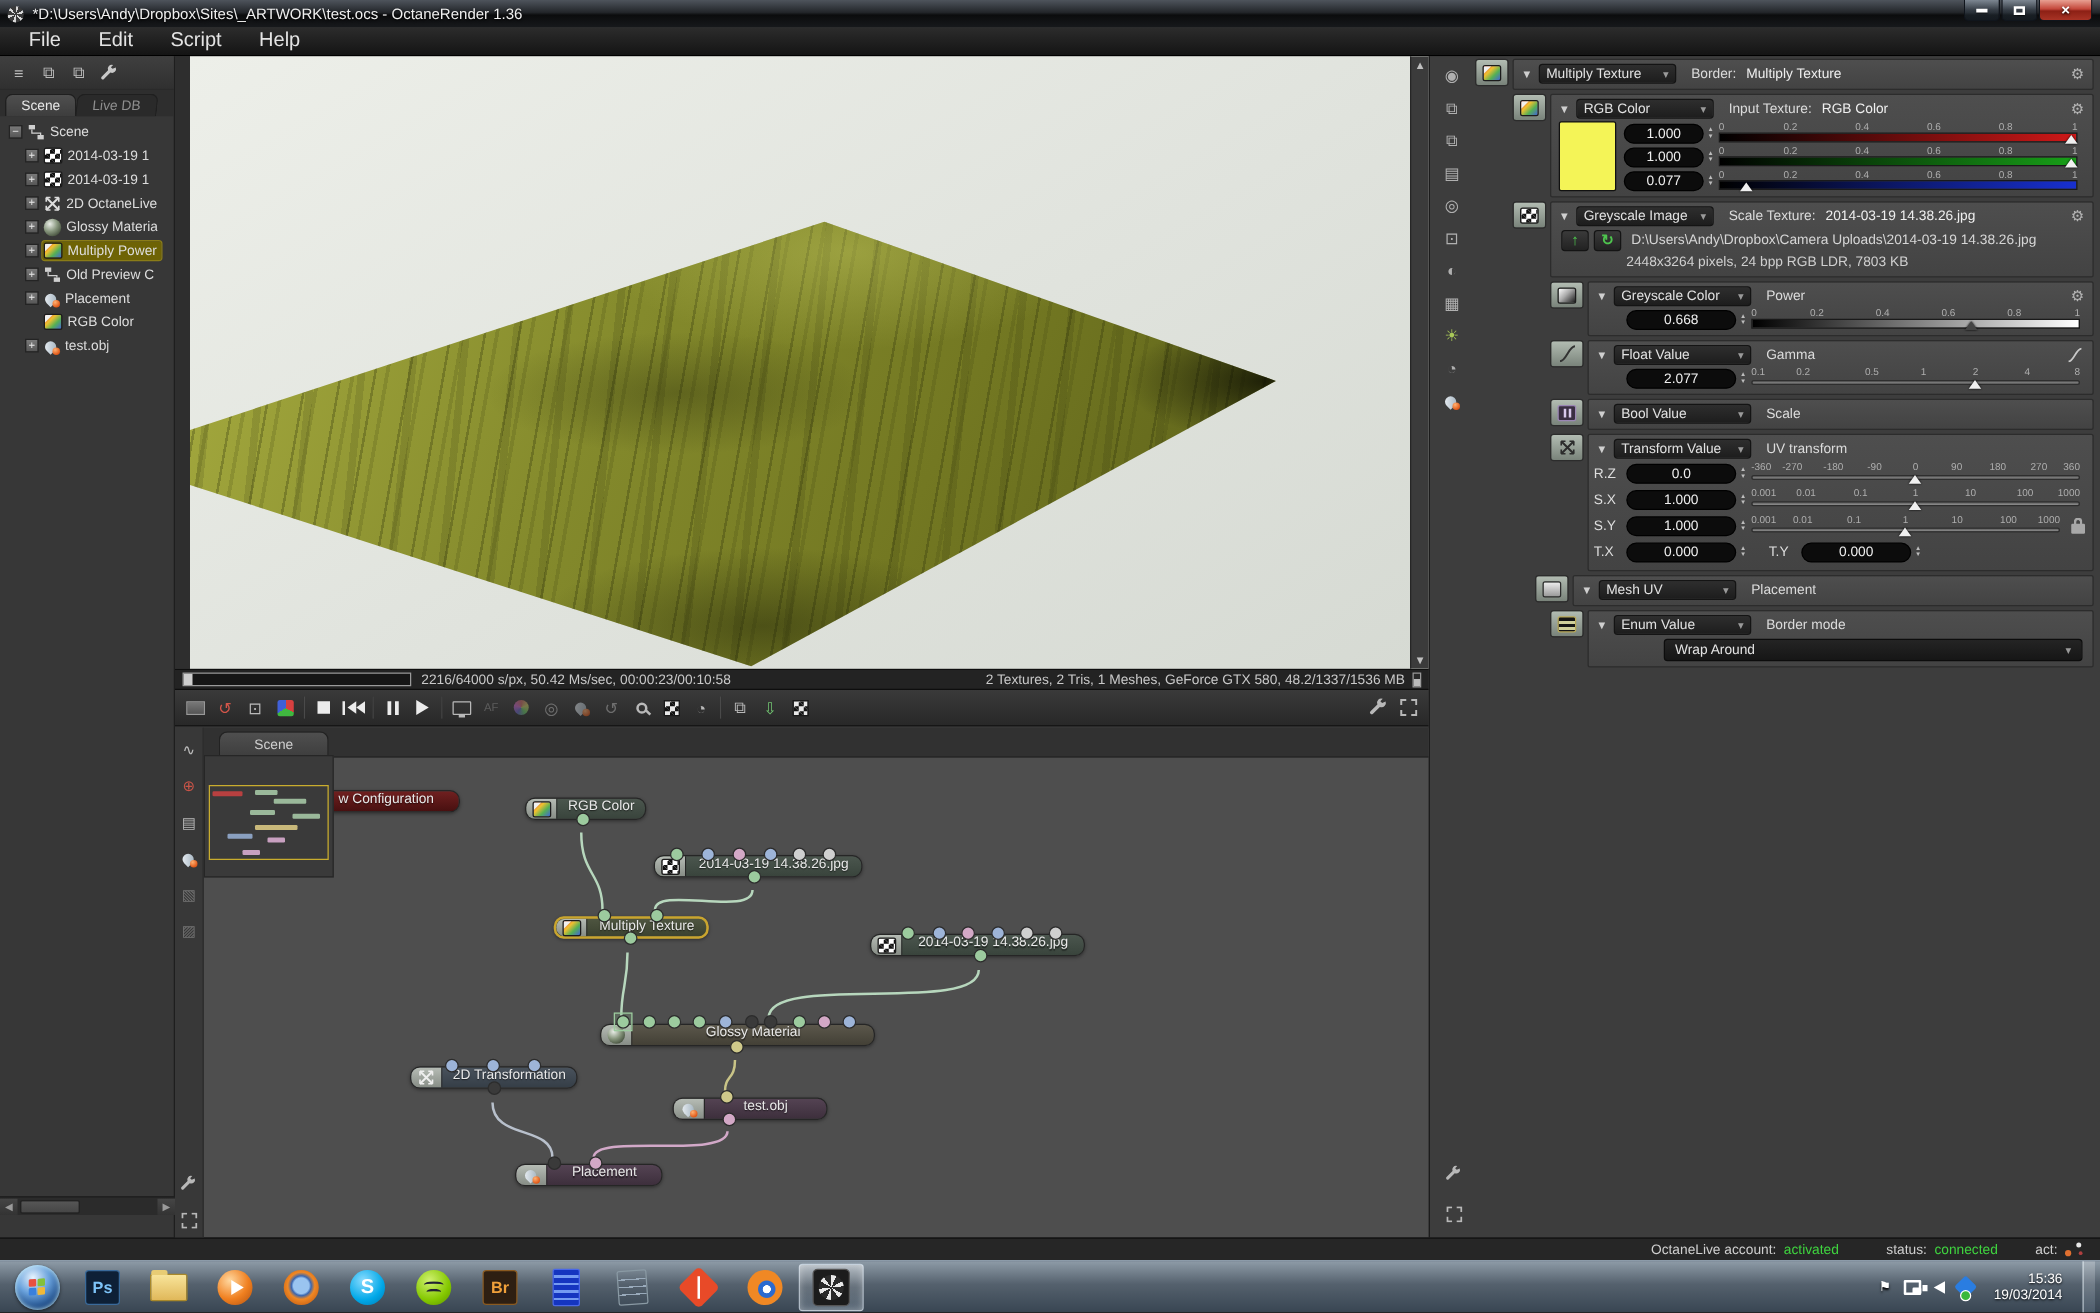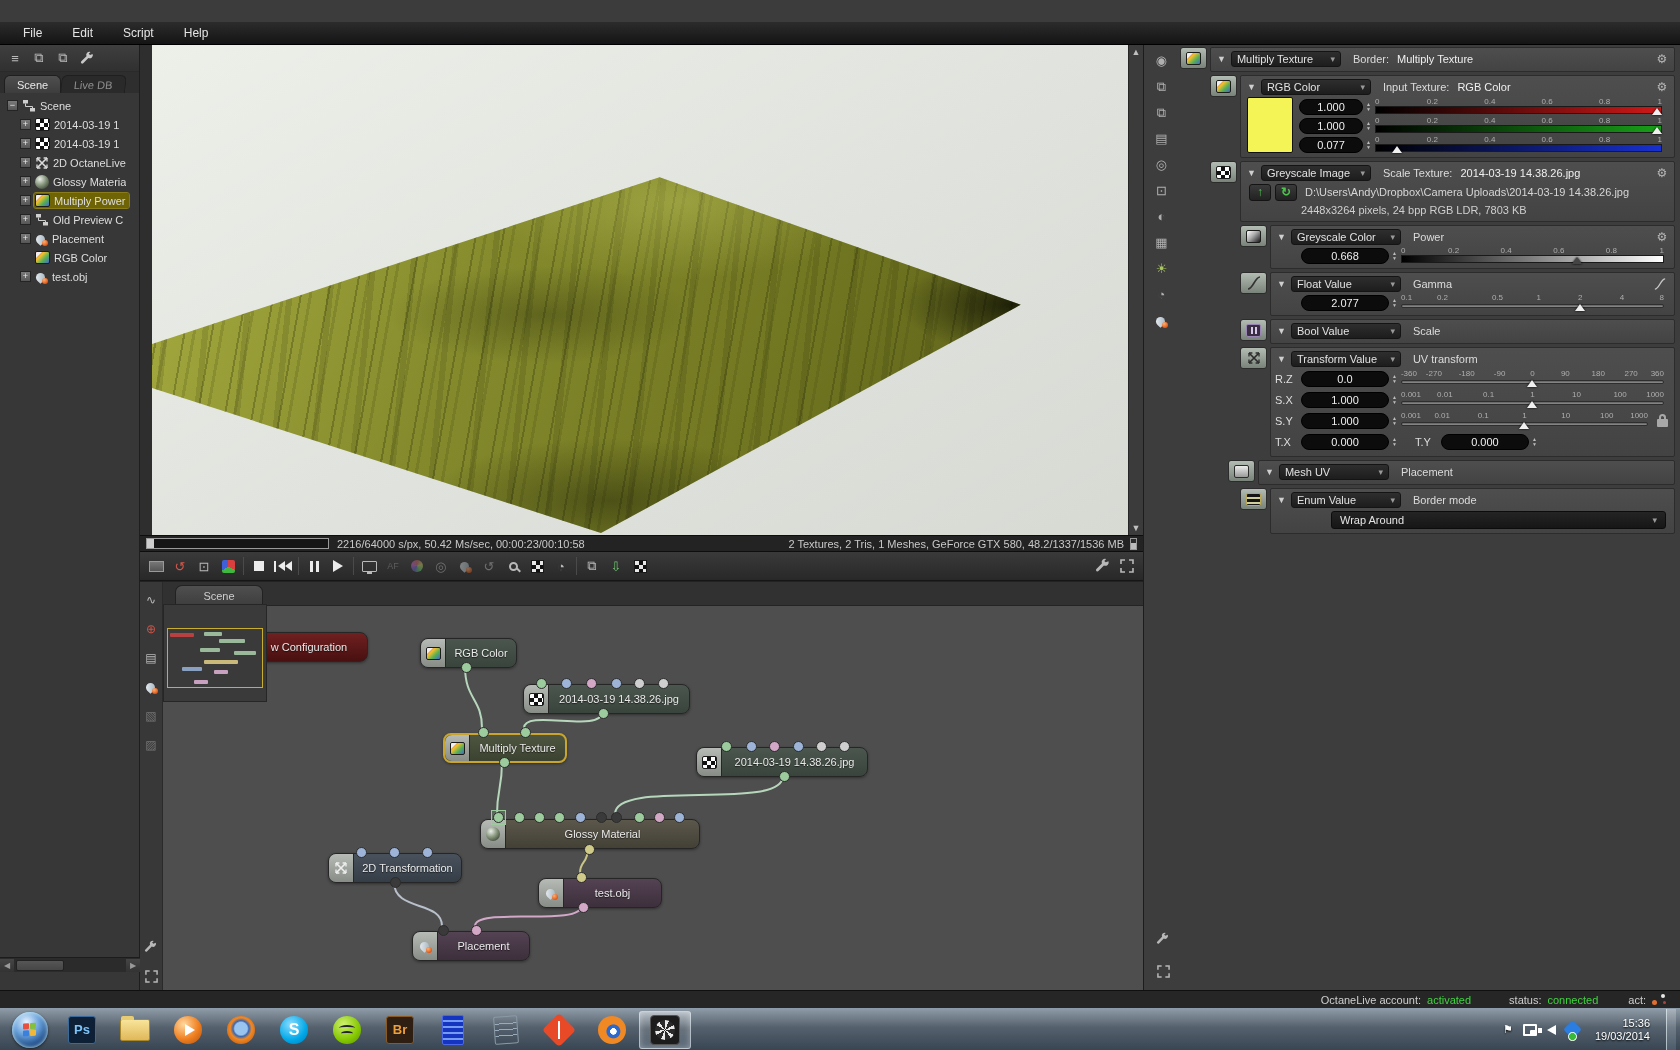--- a/index.html
+++ b/index.html
@@ -16,21 +16,21 @@
   .winbtns{position:absolute;right:6px;top:0;display:flex}
   .wbtn{width:29px;height:17px;border:1px solid #10151c;border-top:none;border-radius:0 0 4px 4px;
     background:linear-gradient(rgba(180,195,210,.45),rgba(70,85,100,.35) 50%,rgba(25,35,45,.5));
     display:flex;align-items:center;justify-content:center;margin-left:1px}
   .wbtn.close{width:43px;background:linear-gradient(#e8a092,#c4473a 45%,#8c2015 55%,#a83325)}
   .wbtn .bar{width:9px;height:3px;background:#fff;box-shadow:0 1px 1px #0008}
   .wbtn .box{width:9px;height:7px;border:2px solid #fff;box-shadow:0 1px 1px #0008}
   .wbtn .x{color:#fff;font-size:12px;font-weight:bold;line-height:1;text-shadow:0 1px 2px #000}
   .menubar{position:absolute;left:0;top:22px;width:1680px;height:23px;background:linear-gradient(#2c2c2c,#141414);
     border-bottom:1px solid #000;display:flex;align-items:center;padding-left:8px}
-  .menu-item{padding:3px 15px;color:#e4e4e4;font-size:12px;cursor:default}
+  .menu-item{padding:3px 15px;color:#e4e4e4;font-size:16px;cursor:default}
 
   
   .leftpanel{position:absolute;left:0;top:45px;width:140px;height:945px;background:#373737;border-right:1px solid #1e1e1e}
   .lp-toolbar{height:27px;display:flex;align-items:center;padding-left:4px;border-bottom:1px solid #2a2a2a;
     background:linear-gradient(#3f3f3f,#303030)}
   .lp-toolbar .ticon{width:22px;height:20px;margin-right:2px}
   .lp-tabs{height:21px;display:flex;align-items:flex-end;padding-left:4px;background:#2e2e2e}
   .tab{padding:3px 12px 2px;font-size:11px;border-radius:6px 6px 0 0;border:1px solid #1f1f1f;border-bottom:none}
   .tab.active{background:linear-gradient(#4f4f4f,#3d3d3d);color:#e8e8e8}
   .tab.inactive{background:#2a2a2a;color:#8f8f8f;transform:skewX(-6deg)}
@@ -102,21 +102,21 @@
   .nodegraph{position:relative;height:409px;background:#4e4e4e;border-top:1px solid #222;overflow:hidden}
   .ng-tools{position:absolute;left:0;top:0;bottom:0;width:23px;background:#383838;border-right:1px solid #2a2a2a;z-index:8;
     display:flex;flex-direction:column;align-items:center;padding-top:8px}
   .ng-tools .ticon{width:20px;height:20px;margin-bottom:9px;font-size:12px}
   .ng-tools .corner{margin-top:auto}
   .ng-tabs{position:absolute;left:23px;top:0;right:0;height:24px;background:#313131;border-bottom:1px solid #242424;z-index:2;
     display:flex;align-items:flex-end;padding-left:12px}
   .ng-tab{width:88px;text-align:center;padding:4px 0 3px;background:linear-gradient(#4f4f4f,#3e3e3e);
     border:1px solid #222;border-bottom:none;border-radius:7px 7px 0 0;color:#cfcfcf}
   .wires{position:absolute;left:0;top:0;width:1003px;height:409px;z-index:3}
-  .gnode{position:absolute;height:30px;border:1px solid #262626;border-radius:8px;display:flex;align-items:center;z-index:4;
+  .gnode{position:absolute;height:18px;border:1px solid #262626;border-radius:8px;display:flex;z-index:4;
     background:linear-gradient(#4b564e,#39443c);box-shadow:0 1px 3px #0006}
   .gnode .nicon{width:25px;height:100%;background:linear-gradient(#b6bcb5,#878d86);border-right:1px solid #262626;
     border-radius:7px 0 0 7px;display:flex;align-items:center;justify-content:center;flex:none}
   .gnode .nlabel{flex:1;text-align:center;color:#e9e9e9;padding:0 6px;white-space:nowrap;overflow:hidden;text-shadow:0 1px 1px #0009}
   .gnode.sel{border:2px solid #c9a52e;background:linear-gradient(#4e5540,#3b4230)}
   .gnode.redn{background:linear-gradient(#702020,#481010)}
   .gnode.khaki{background:linear-gradient(#5b574b,#434036)}
   .gnode.bluegr{background:linear-gradient(#49525c,#353e47)}
   .gnode.purp{background:linear-gradient(#544353,#3d2f3c)}
   .port{position:absolute;width:11px;height:11px;border-radius:50%;border:1.5px solid #2c2c2c;z-index:5}
@@ -260,20 +260,35 @@
   .dbx:after{content:"";position:absolute;right:-3px;bottom:-3px;width:7px;height:7px;border-radius:50%;background:#3ab83a;border:1px solid #fff}
   .clock{text-align:right;line-height:13px;font-size:11px;color:#fff;text-shadow:0 1px 2px #000;margin:0 6px}
   .showdesk{width:10px;height:42px;background:linear-gradient(rgba(255,255,255,.25),rgba(120,140,160,.3));
     border-left:1px solid rgba(240,250,255,.6)}
 </style>
 </head>
 <body>
 
 <div class="screen">
 
+  <div class="titlebar">
+    <span class="app-ico"></span>
+    <span>*D:\Users\Andy\Dropbox\Sites\_ARTWORK\test.ocs - OctaneRender 1.36</span>
+    <div class="winbtns">
+      <div class="wbtn">
+          <i class="bar"></i>
+        </div>
+      <div class="wbtn">
+          <i class="box"></i>
+        </div>
+      <div class="wbtn close">
+          <span class="x">×</span>
+        </div>
+    </div>
+  </div>
 
   <div class="menubar">
     <span class="menu-item">File</span>
     <span class="menu-item">Edit</span>
     <span class="menu-item">Script</span>
     <span class="menu-item">Help</span>
   </div>
 
   <div class="leftpanel">
     <div class="lp-toolbar">

